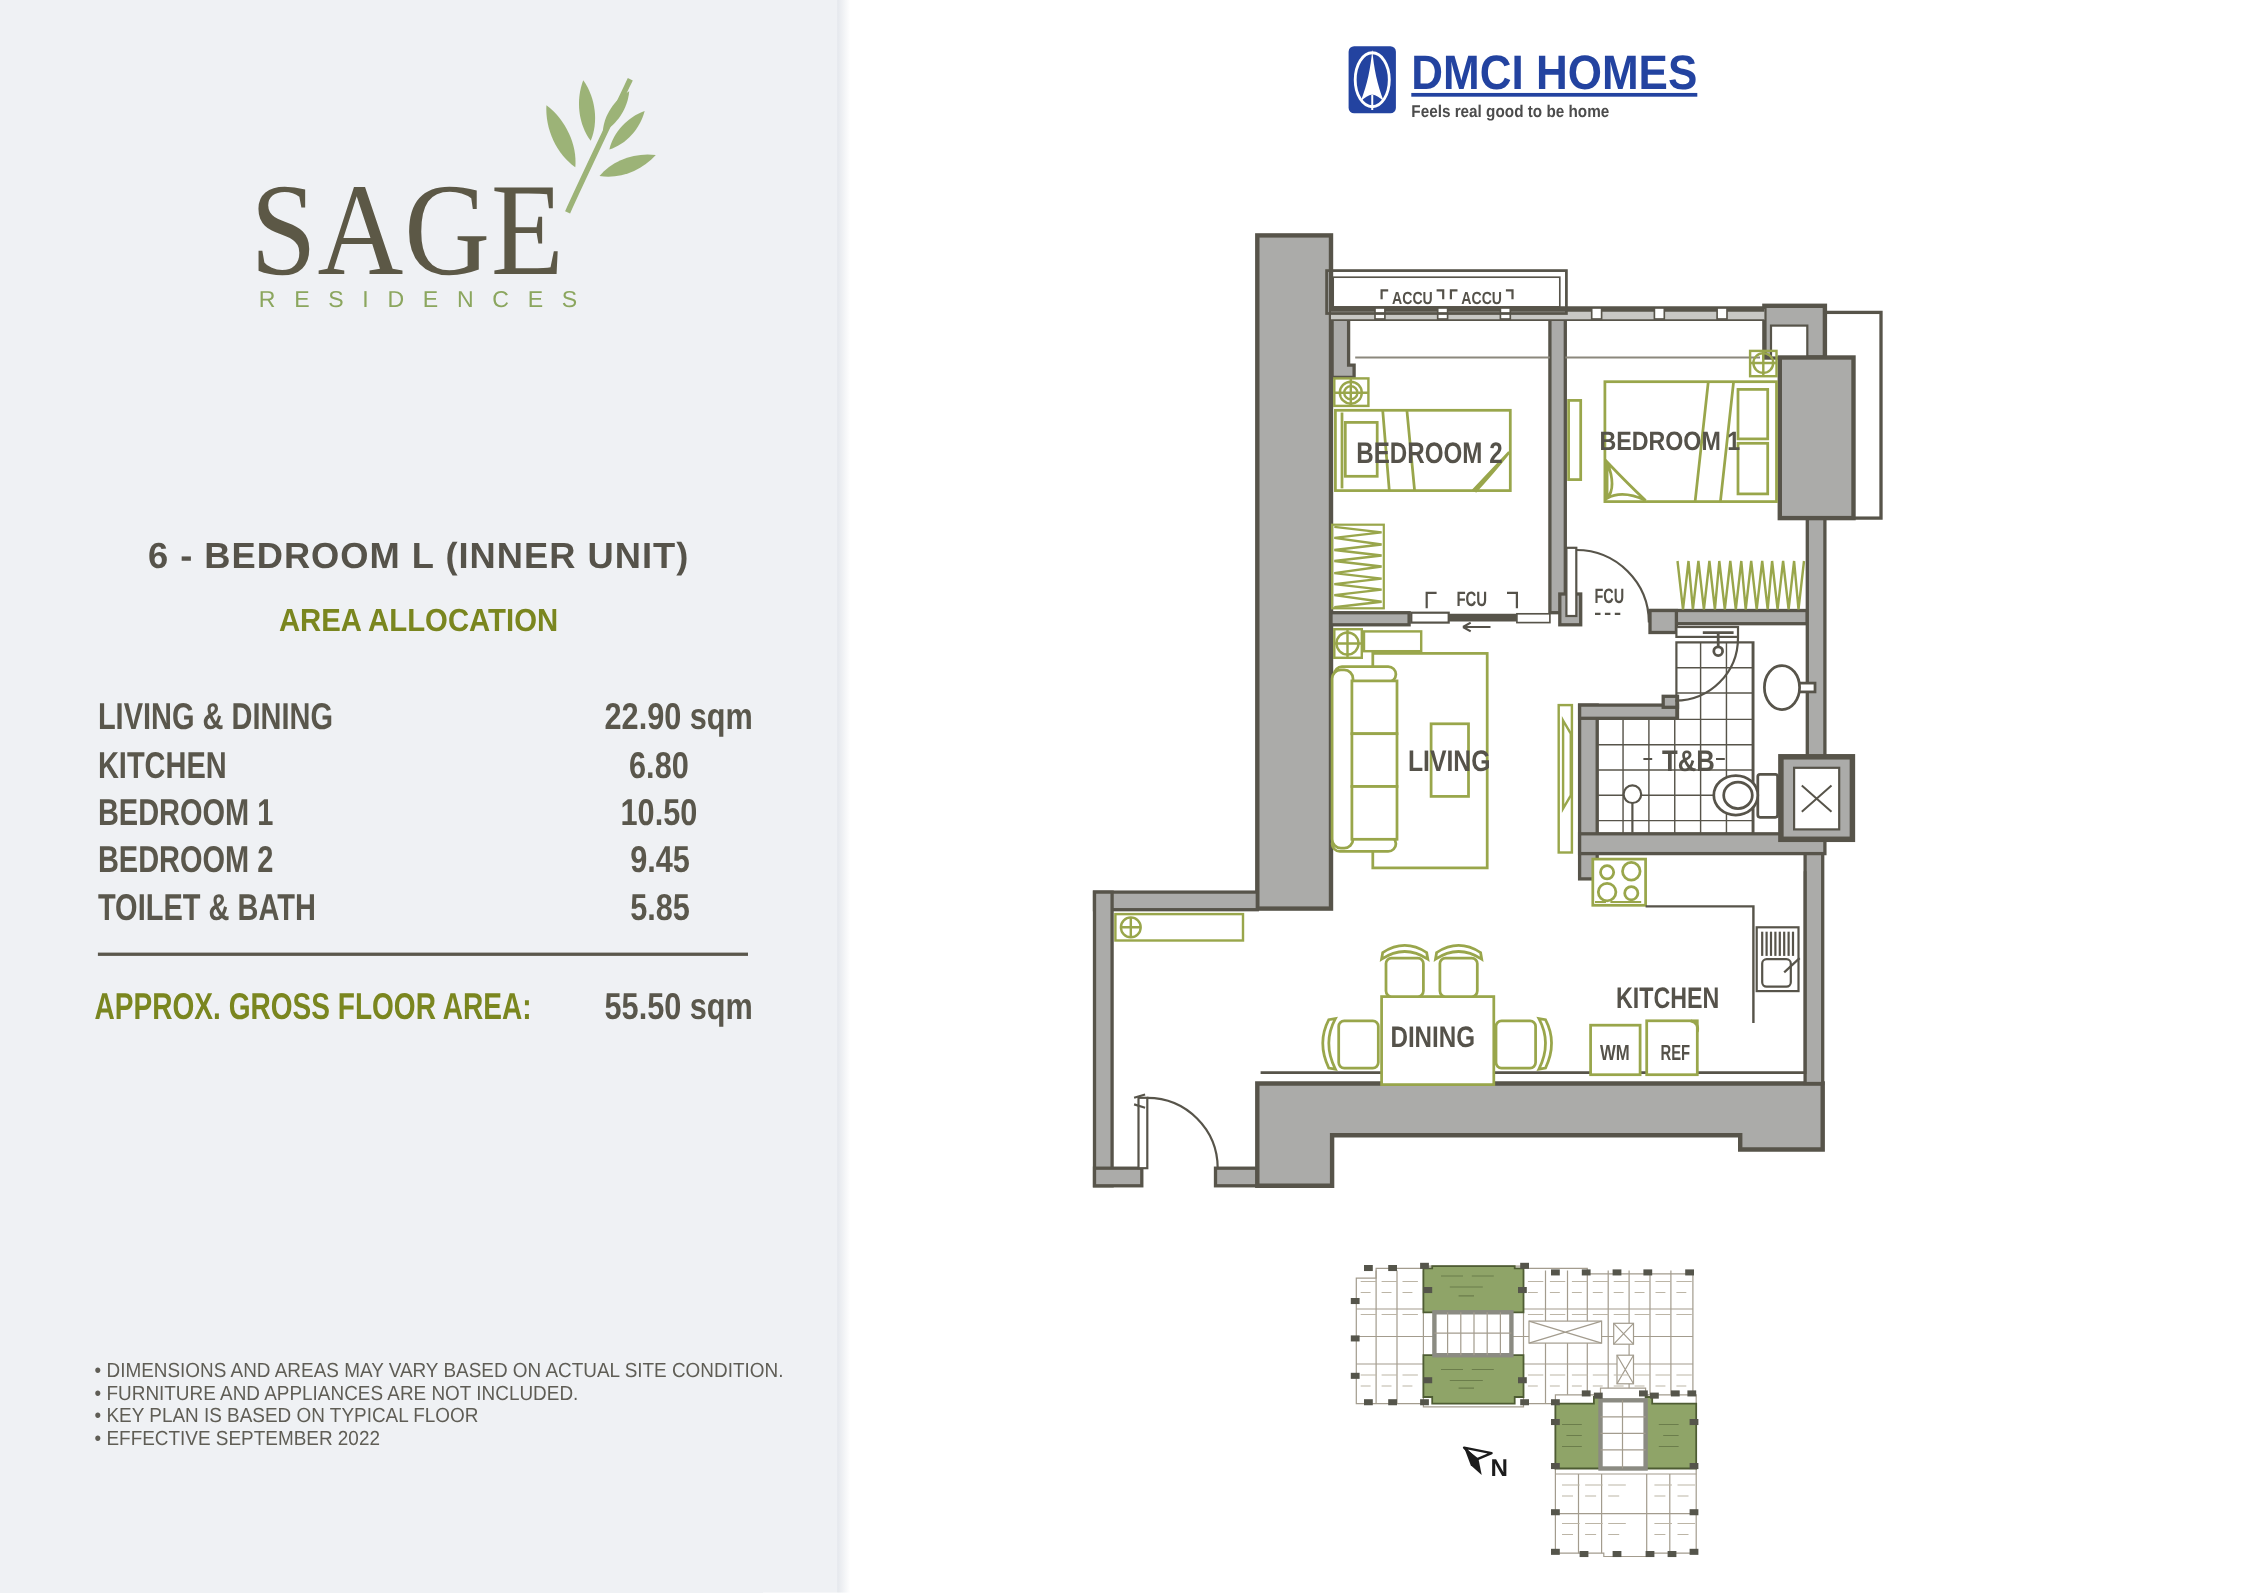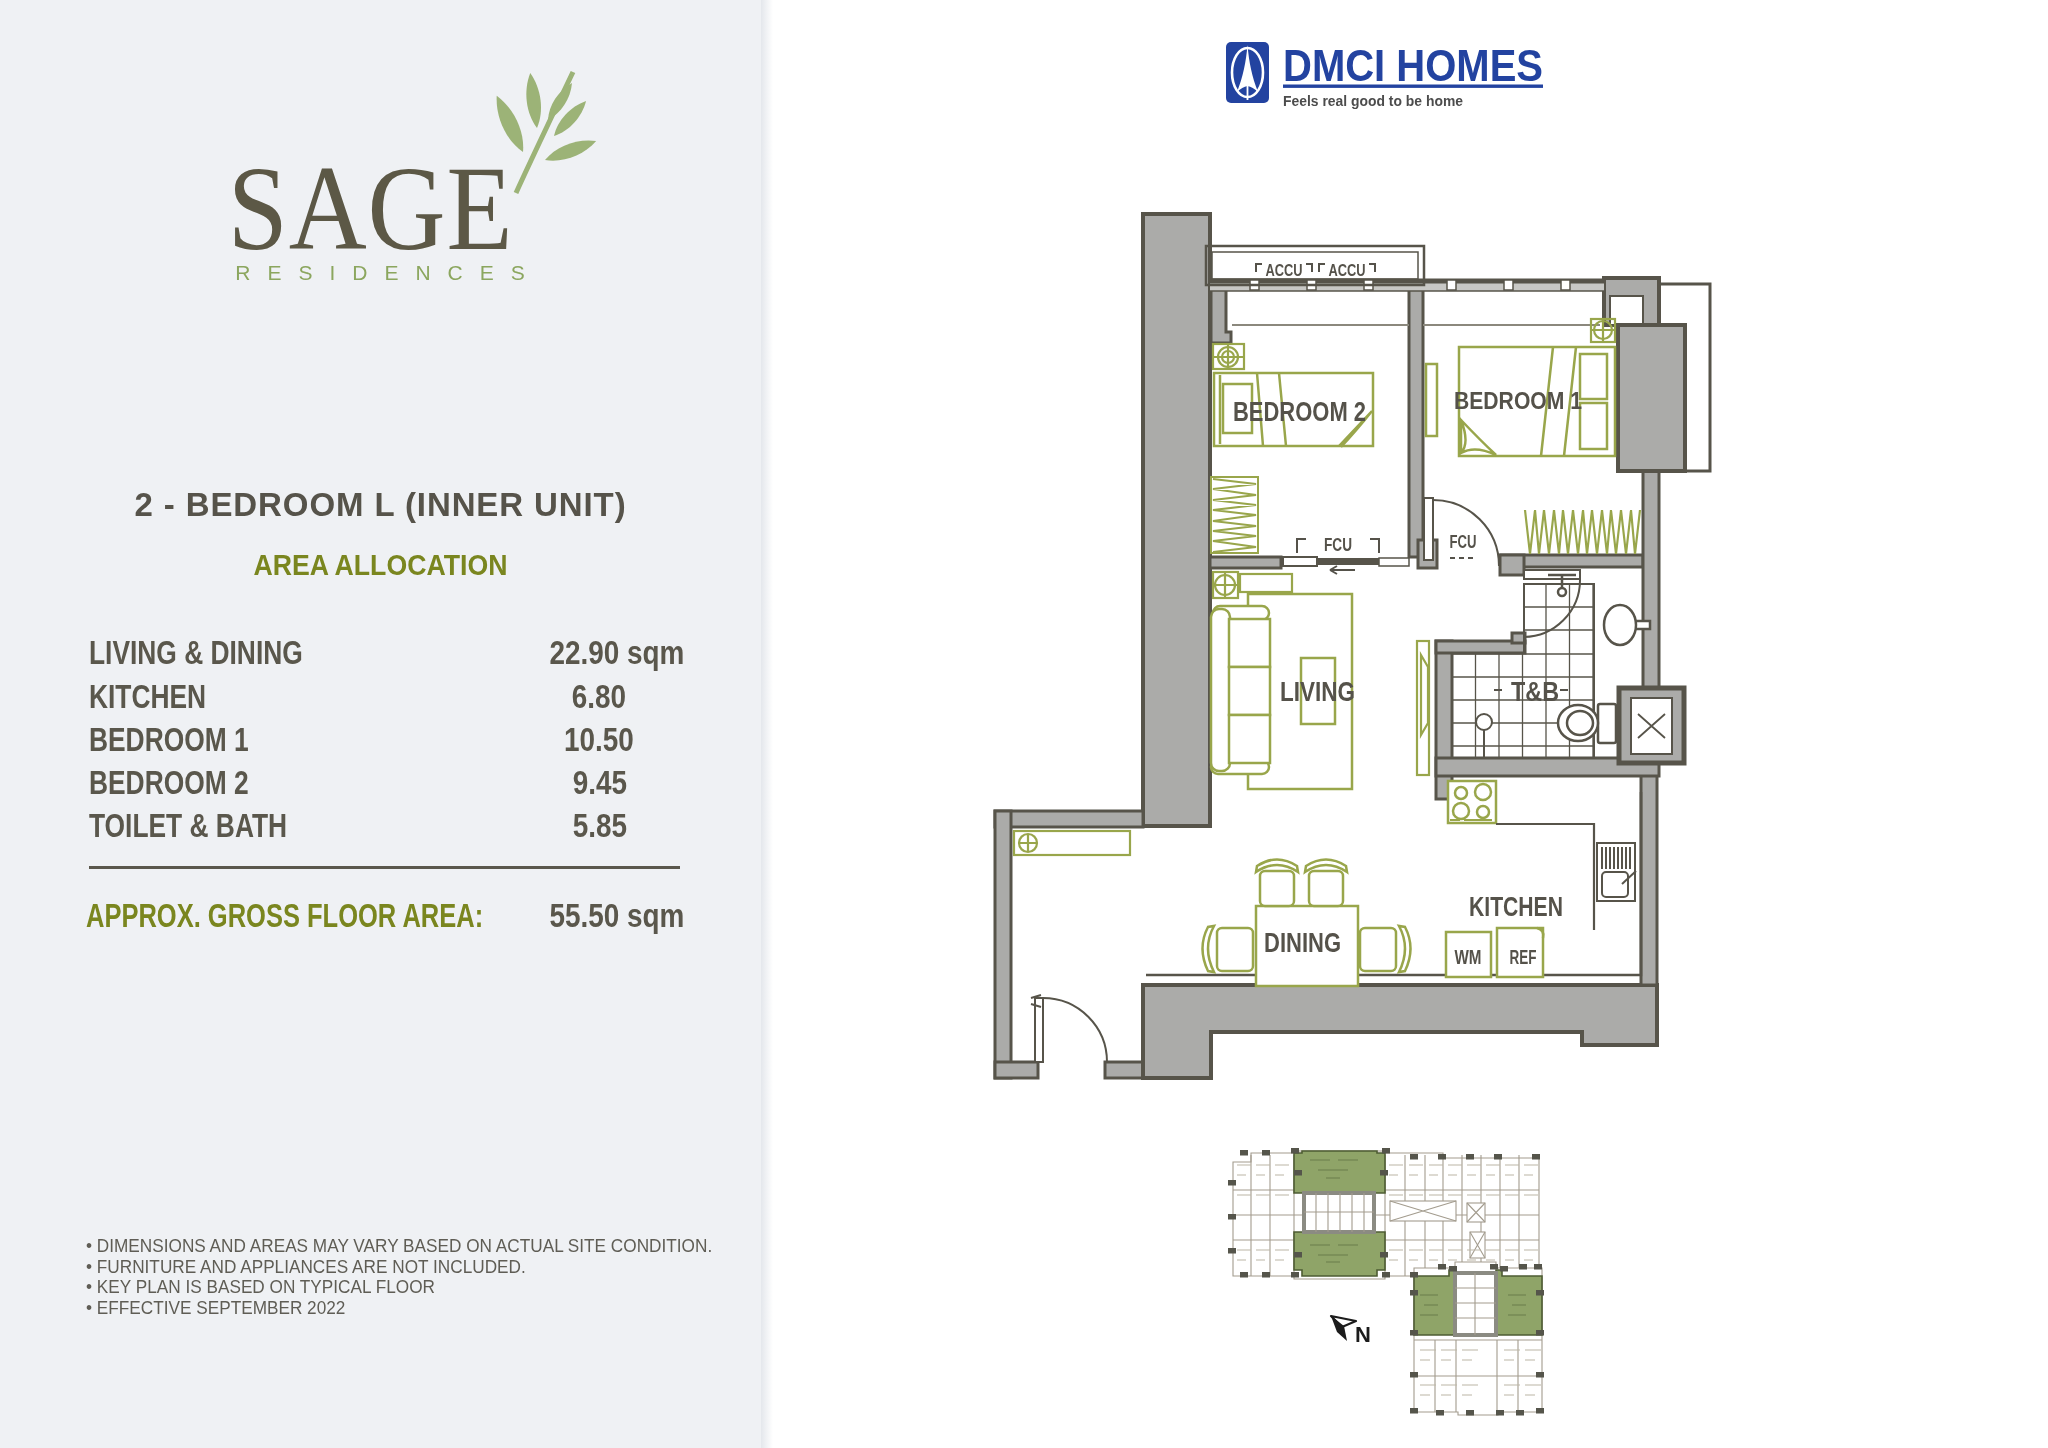--- a/index.html
+++ b/index.html
@@ -22,21 +22,21 @@
 <use href="#lf" transform="translate(97,78) rotate(-7) scale(1.32)"></use>
 <use href="#lf" transform="translate(108,70) rotate(33) scale(1.05)"></use>
 <use href="#lf" transform="translate(114,86) rotate(42.5) scale(1.13)"></use>
 <use href="#lf" transform="translate(105,110) rotate(69.6) scale(1.3)"></use>
 </svg>
 
 <div class="abs" style="left:-10px;top:149px;width:761px;text-align:center;font-family:'Liberation Serif',serif;font-size:120px;letter-spacing:1px;color:#5c5846;line-height:1;transform:scaleX(0.9)">SAGE</div>
 
 <div class="abs" style="left:8px;top:261px;width:761px;text-align:center;font-size:21px;font-weight:normal;letter-spacing:17px;color:#8ba65e">RESIDENCES</div>
 
-<div class="abs" style="left:0;top:486px;width:761px;text-align:center;font-size:33px;font-weight:bold;color:#56534a;letter-spacing:0.9px">2 - BEDROOM L (INNER UNIT)</div>
+<div class="abs" style="left:0;top:486px;width:761px;text-align:center;font-size:33px;font-weight:bold;color:#56534a;letter-spacing:0.9px">6 - BEDROOM L (INNER UNIT)</div>
 
 <div class="abs" style="left:0;top:549px;width:761px;text-align:center;font-size:29px;font-weight:bold;color:#7a861f;transform:scaleX(0.92)">AREA ALLOCATION</div>
 
 <div class="abs" style="left:89px;top:633px;font-size:34px;font-weight:bold;color:#5a574c;transform:scaleX(0.775);transform-origin:0 0;white-space:nowrap">LIVING &amp; DINING</div>
 <div class="abs" style="left:467px;top:633px;width:300px;text-align:center;font-size:34px;font-weight:bold;color:#5a574c;transform:scaleX(0.82);white-space:nowrap">22.90 sqm</div>
 
 <div class="abs" style="left:89px;top:677px;font-size:34px;font-weight:bold;color:#5a574c;transform:scaleX(0.775);transform-origin:0 0;white-space:nowrap">KITCHEN</div>
 <div class="abs" style="left:449px;top:677px;width:300px;text-align:center;font-size:34px;font-weight:bold;color:#5a574c;transform:scaleX(0.82);white-space:nowrap">6.80</div>
 
 <div class="abs" style="left:89px;top:720px;font-size:34px;font-weight:bold;color:#5a574c;transform:scaleX(0.775);transform-origin:0 0;white-space:nowrap">BEDROOM 1</div>

